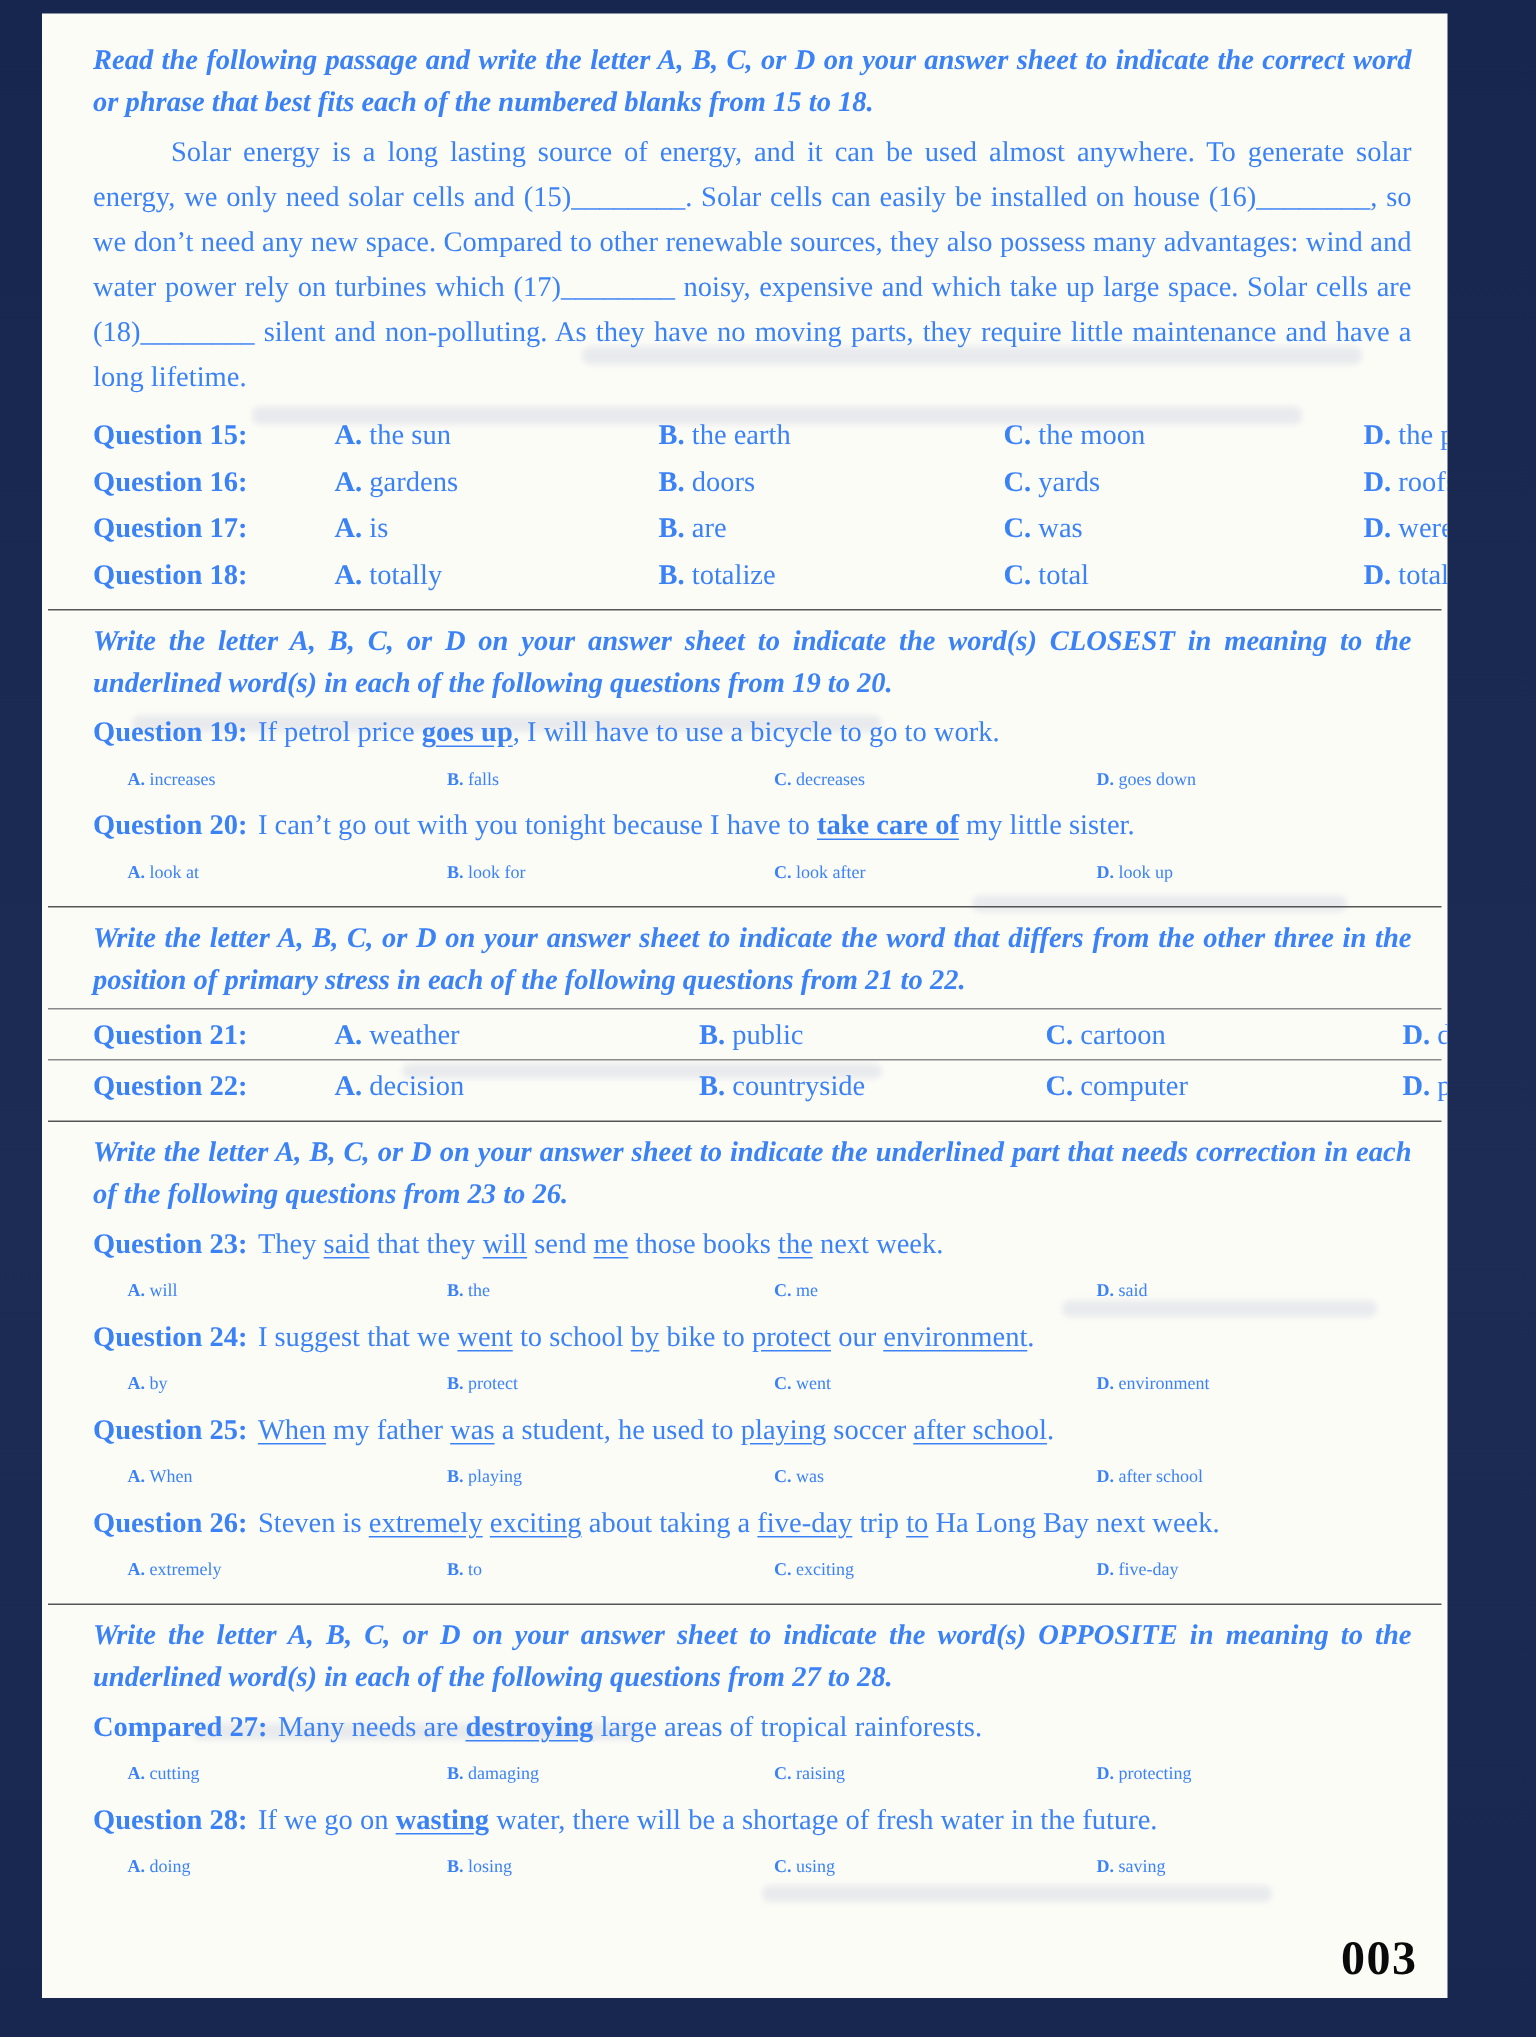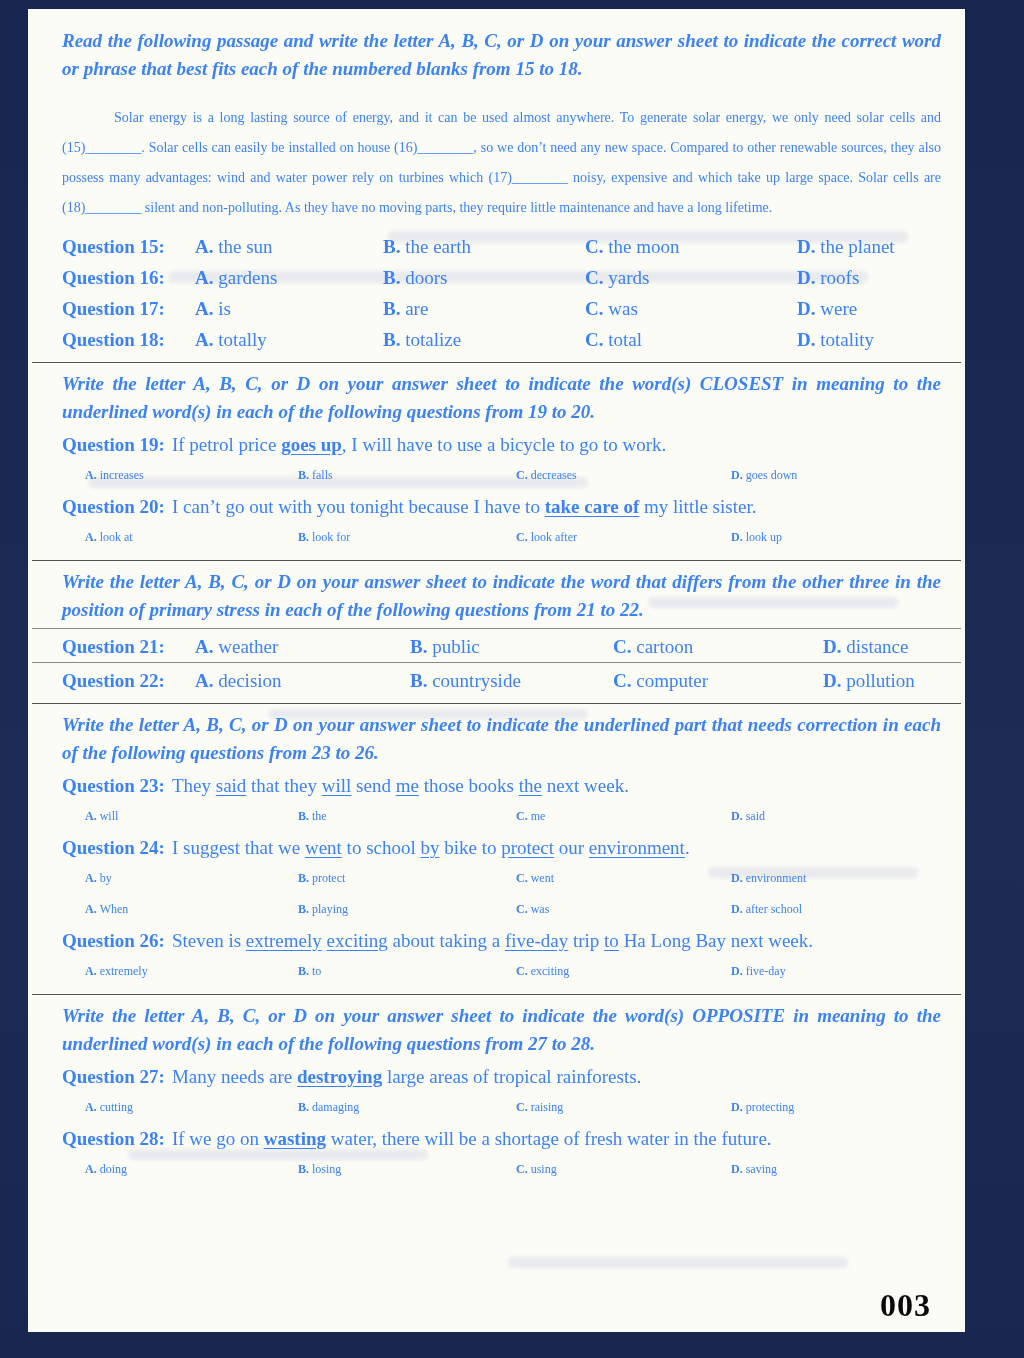--- a/index.html
+++ b/index.html
@@ -19,45 +19,45 @@
 
   .instruction{
     font-weight:bold;font-style:italic;font-size:19px;line-height:28px;
     margin:0 0 4px 0;text-align:justify;
   }
   .instruction.ruled{
     border-top:1px solid #555;padding-top:7px;margin-top:7px;
     margin-left:-30px;margin-right:-20px;padding-left:30px;padding-right:20px;
   }
   .passage{
-    font-size:14px;line-height:30px;text-align:justify;
-    margin:20px 0 8px 0;text-indent:52px;
+    font-size:19px;line-height:30px;text-align:justify;
+    margin:4px 0 8px 0;text-indent:52px;
   }
   .qgrid{
     display:grid;grid-template-columns:133px 188px 202px 212px auto;
-    font-size:19px;line-height:31px;align-items:baseline;
+    font-size:19px;line-height:31px;align-items:baseline;gap:28px;
   }
   .qgrid.wide{grid-template-columns:133px 215px 203px 210px auto;}
   .qgrid.ruled{
     border-top:1px solid #8a8a8a;
     margin-left:-30px;margin-right:-20px;padding-left:30px;padding-right:20px;padding-top:2px;
   }
   .label{font-weight:bold;}
   .qsent{font-size:19px;line-height:30px;margin:1px 0 0 0;}
   .qsent .label{margin-right:7px;margin-top:12px;}
   .u{text-decoration:underline;text-underline-offset:3px;}
   .b{font-weight:bold;}
   .optrow{
     display:grid;grid-template-columns:213px 218px 215px auto;
     padding-left:23px;font-size:12px;line-height:31px;
   }
   .opt{white-space:nowrap;}
   .opt .k{font-weight:bold;}
   .page-number{
-    position:absolute;right:34px;bottom:8px;
+    position:absolute;right:20px;bottom:8px;
     font-weight:bold;font-size:32px;letter-spacing:1px;color:#0a0a0a;z-index:3;
   }
 </style>
 </head>
 <body>
 
 <div class="scan-frame">
   <div class="paper">
 
     <div class="bleed" style="left:360px;top:222px;width:520px;height:12px;"></div>
@@ -170,20 +170,23 @@
     </p>
     <div class="optrow">
       <span class="opt"><span class="k">A.</span><span>&nbsp;by</span></span>
       <span class="opt"><span class="k">B.</span><span>&nbsp;protect</span></span>
       <span class="opt"><span class="k">C.</span><span>&nbsp;went</span></span>
       <span class="opt"><span class="k">D.</span><span>&nbsp;environment</span></span>
     </div>
   </div>
 
   <div class="qsent-block">
+    <p class="qsent">
+      <span class="label">Question 25:</span><span><span class="u">When</span><span> my father </span><span class="u">was</span><span> a student, he used to </span><span class="u">playing</span><span> soccer </span><span class="u">after school</span><span>.</span></span>
+    </p>
     <div class="optrow">
       <span class="opt"><span class="k">A.</span><span>&nbsp;When</span></span>
       <span class="opt"><span class="k">B.</span><span>&nbsp;playing</span></span>
       <span class="opt"><span class="k">C.</span><span>&nbsp;was</span></span>
       <span class="opt"><span class="k">D.</span><span>&nbsp;after school</span></span>
     </div>
   </div>
 
   <div class="qsent-block">
     <p class="qsent">
@@ -194,21 +197,21 @@
       <span class="opt"><span class="k">B.</span><span>&nbsp;to</span></span>
       <span class="opt"><span class="k">C.</span><span>&nbsp;exciting</span></span>
       <span class="opt"><span class="k">D.</span><span>&nbsp;five-day</span></span>
     </div>
   </div>
 
   <p class="instruction ruled">Write the letter A, B, C, or D on your answer sheet to indicate the word(s) OPPOSITE in meaning to the underlined word(s) in each of the following questions from 27 to 28.</p>
 
   <div class="qsent-block">
     <p class="qsent">
-      <span class="label">Question 27:</span><span><span>Many needs are </span><span class="u b">destroying</span><span> large areas of tropical rainforests.</span></span>
+      <span class="label">Compared 27:</span><span><span>Many needs are </span><span class="u b">destroying</span><span> large areas of tropical rainforests.</span></span>
     </p>
     <div class="optrow">
       <span class="opt"><span class="k">A.</span><span>&nbsp;cutting</span></span>
       <span class="opt"><span class="k">B.</span><span>&nbsp;damaging</span></span>
       <span class="opt"><span class="k">C.</span><span>&nbsp;raising</span></span>
       <span class="opt"><span class="k">D.</span><span>&nbsp;protecting</span></span>
     </div>
   </div>
 
   <div class="qsent-block">

